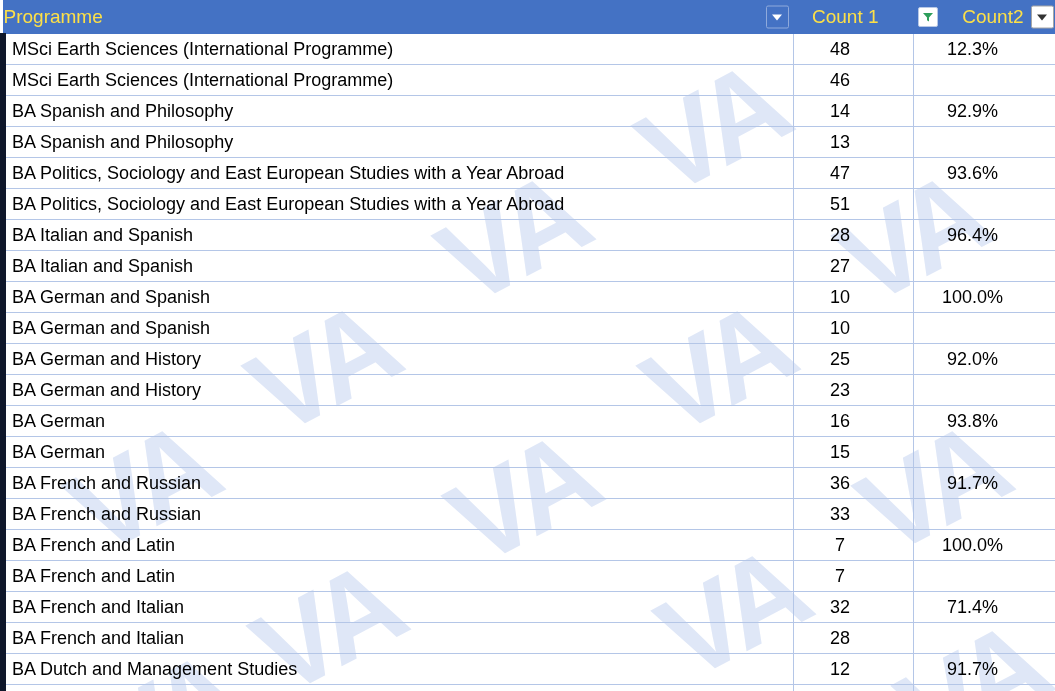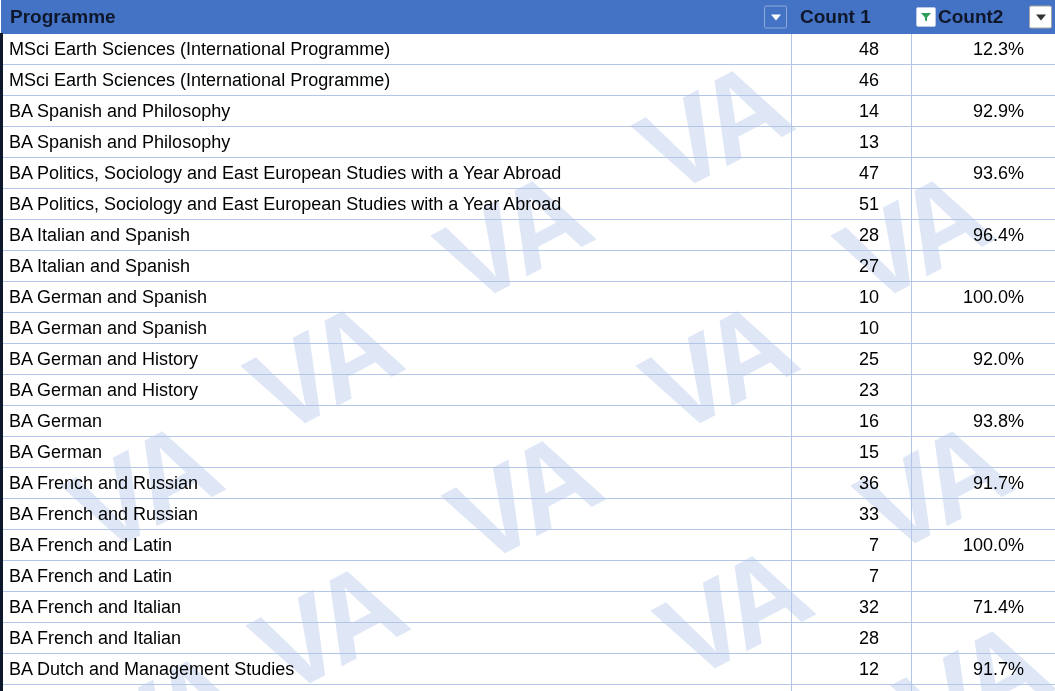--- a/index.html
+++ b/index.html
@@ -44,32 +44,32 @@
     border-collapse: collapse;
     width: 1055px;
     table-layout: fixed;
   }
   table.grid col.c-prog { width: 790px; }
   table.grid col.c-c1   { width: 120px; }
   table.grid col.c-c2   { width: 145px; }
 
   thead th {
     background: #4472c4;
-    color: #0f172a;
+    color: #fde047;
     font-size: 19px;
-    font-weight: bold;
+    font-weight: normal;
     height: 32px;
-    padding: 0 8px;
+    padding: 0 0;
     border: 1px solid #4472c4;
     text-align: left;
     vertical-align: middle;
     white-space: nowrap;
     position: relative;
   }
-  thead th.num { text-align: left; padding-right: 34px; }
+  thead th.num { text-align: right; padding-right: 34px; }
 
   .filter-btn {
     position: absolute;
     right: 4px;
     top: 50%;
     transform: translateY(-50%);
     width: 21px;
     height: 21px;
     background: #4472c4;
     border: 1px solid #8faadc;
@@ -115,24 +115,24 @@
     padding: 0 6px;
     border-bottom: 1px solid #b4c6e7;
     border-right: 1px solid #b4c6e7;
     background: transparent;
     white-space: nowrap;
     overflow: hidden;
     text-overflow: ellipsis;
     vertical-align: middle;
   }
   tbody td.num {
-    text-align: right;
+    text-align: center;
     padding-right: 32px;
   }
-  tbody td.first { border-left: 3px solid #0f172a; margin-left: 36px; }
+  tbody td.first { border-left: 6px solid #0f172a; margin-left: 36px; }
   tbody tr td:last-child { border-right: 1px solid #b4c6e7; }
 </style>
 </head>
 <body>
 
 <div class="watermark-layer">
     <span class="wm" style="left: 70px; top: 420px;">VA</span>
     <span class="wm" style="left: 250px; top: 300px;">VA</span>
     <span class="wm" style="left: 255px; top: 560px;">VA</span>
     <span class="wm" style="left: 440px; top: 170px;">VA</span>

